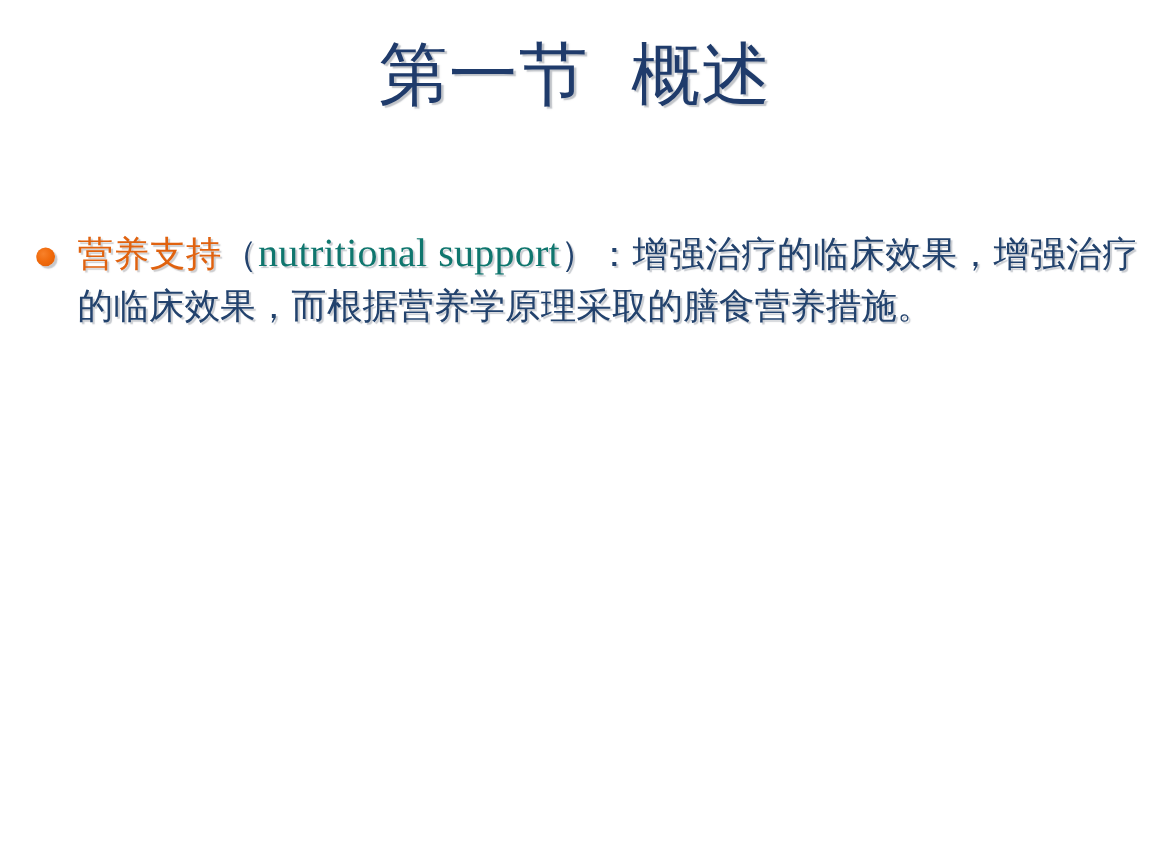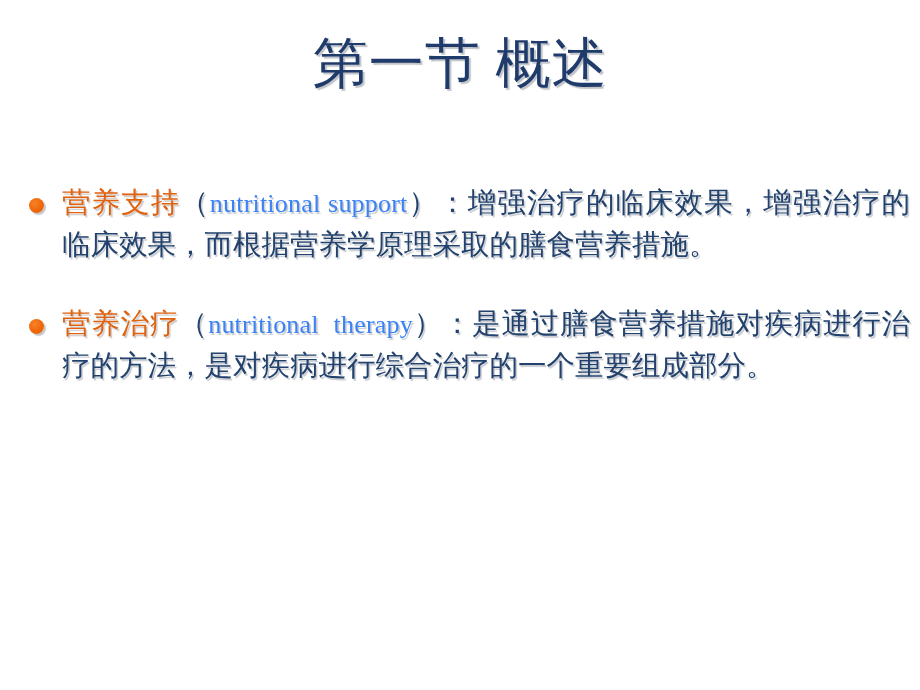--- a/index.html
+++ b/index.html
@@ -17,21 +17,21 @@
     font-family: "Liberation Serif", "DejaVu Serif", serif;
   }
 
   
   .slide-title {
     position: absolute;
     left: 0;
     top: 32px;
     width: 920px;
     text-align: center;
-    font-family: Liberation Serif, serif;
+    font-family: Liberation Mono, monospace;
     font-size: 55px;
     line-height: 1.18;
     font-weight: 400;
     letter-spacing: 1px;
     color: #1f3b6b;
     text-shadow: 2px 2px 1px rgba(140,145,155,0.55);
     white-space: pre;
   }
 
   
@@ -64,43 +64,37 @@
     text-shadow: 1.6px 1.6px 0.8px rgba(150,155,165,0.52);
     text-align: justify;
     text-justify: inter-ideograph;
   }
   .kw {
     color: #e0620f;
     text-shadow: 1.6px 1.6px 0.8px rgba(155,155,160,0.5);
     margin-top: 28px;
   }
   .en {
-    color: #3b82f6;
-    font-size: 26px;
+    color: #0f766e;
+    font-size: 32px;
     letter-spacing: 0.2px;
   }
   .nowrapseg { white-space: pre; }
 </style>
 </head>
 <body>
 
 <div id="slide">
 
   <div class="slide-title">第一节 概述</div>
 
   <div class="body-list">
 
     <div class="bullet-block">
       <span class="bullet-marker"></span>
       <div class="bullet-text">
         <span class="kw">营养支持</span><span class="nowrapseg">（</span><span class="en">nutritional support</span><span class="nowrapseg">）</span><span>：</span><span>增强治疗的临床效果，增强治疗的临床效果，而根据营养学原理采取的膳食营养措施。</span>
       </div>
     </div>
 
-    <div class="bullet-block">
-      <span class="bullet-marker"></span>
-      <div class="bullet-text">
-        <span class="kw">营养治疗</span><span class="nowrapseg">（</span><span class="en nowrapseg">nutritional  therapy</span><span class="nowrapseg">）</span><span>：</span><span>是通过膳食营养措施对疾病进行治疗的方法，是对疾病进行综合治疗的一个重要组成部分。</span>
-      </div>
-    </div>
 
   </div>
 </div>
 
 </body></html>

